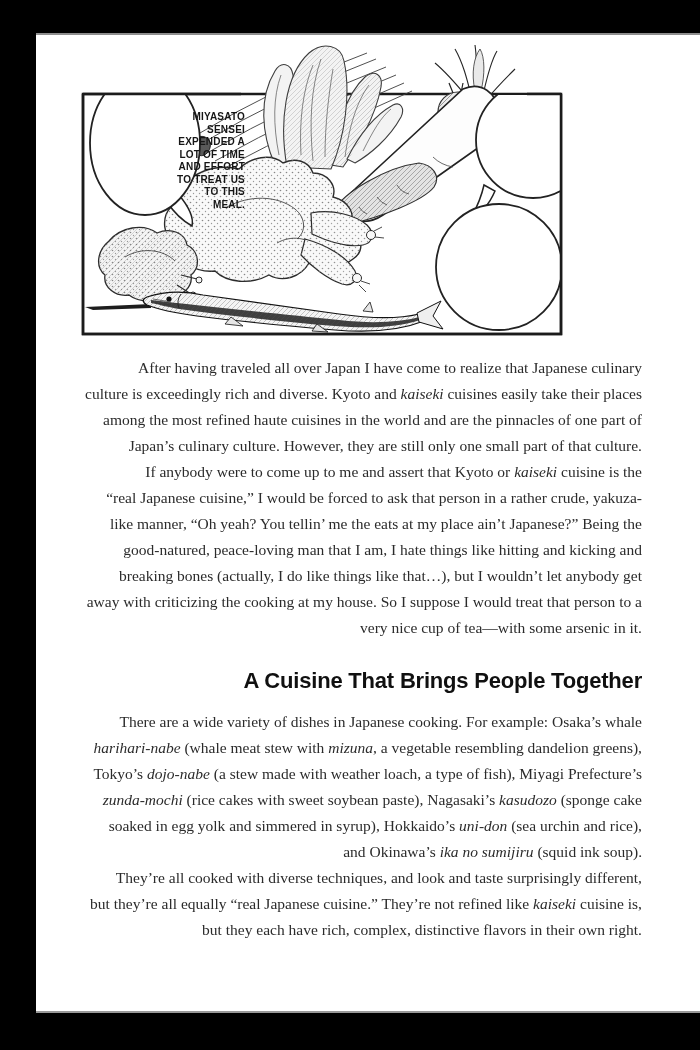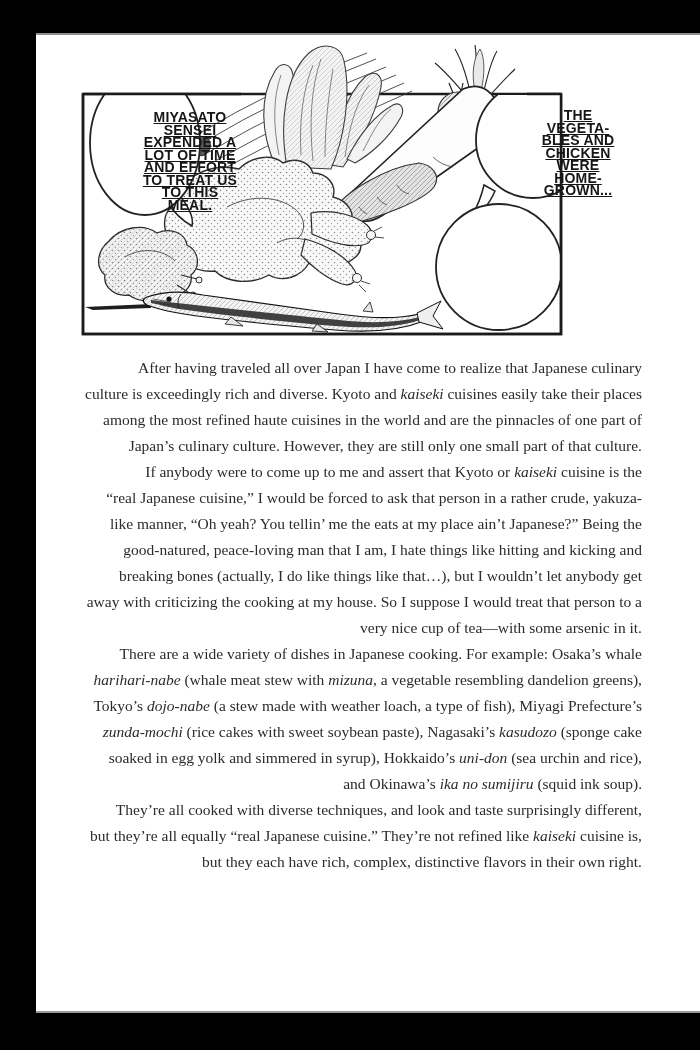--- a/index.html
+++ b/index.html
@@ -9,22 +9,22 @@
   }
   .page{
     position:absolute;left:36px;top:33px;width:664px;height:980px;
     background:#fff;box-sizing:border-box;
     border-top:2px solid #8e8e8e;border-bottom:2px solid #999;
   }
   .panel-wrap{position:absolute;left:45px;top:10px;width:486px;height:294px}
   .panel-wrap svg{display:block}
   .bubble-text{
     position:absolute;font-family:"Liberation Sans",sans-serif;font-weight:700;
-    font-size:14px;line-height:12.5px;text-align:center;white-space:pre-line;
-    color:#161616;letter-spacing:.2px;text-decoration:underline;
+    font-size:10px;line-height:12.5px;text-align:right;white-space:pre-line;
+    color:#161616;letter-spacing:.2px;
   }
   .bt-left{left:54px;top:66px;width:110px}
   .bt-topright{left:442px;top:64px;width:110px}
   .bt-bottomright{left:400px;top:194px;width:124px}
   .article{
     position:absolute;left:49px;top:320px;width:557px;color:#2b2b2b;
     font-size:15.5px;line-height:26px;text-align:right;
   }
   .article p{margin:0;text-indent:28px}
   .article p.no-indent{text-indent:0}
@@ -181,29 +181,23 @@
     </svg>
 
     <div class="bubble-text bt-left">MIYASATO
 SENSEI
 EXPENDED A
 LOT OF TIME
 AND EFFORT
 TO TREAT US
 TO THIS
 MEAL.</div>
-    <div class="bubble-text bt-topright">THE
-VEGETA-
-BLES AND
-CHICKEN
-WERE
-HOME-
-GROWN...</div>
   </div>
 
   <div class="article">
     <p>After having traveled all over Japan I have come to realize that Japanese culinary culture is exceedingly rich and diverse. Kyoto and <em>kaiseki</em> cuisines easily take their places among the most refined haute cuisines in the world and are the pinnacles of one part of Japan’s culinary culture. However, they are still only one small part of that culture.</p>
     <p>If anybody were to come up to me and assert that Kyoto or <em>kaiseki</em> cuisine is the “real Japanese cuisine,” I would be forced to ask that person in a rather crude, yakuza-like manner, “Oh yeah? You tellin’ me the eats at my place ain’t Japanese?” Being the good-natured, peace-loving man that I am, I hate things like hitting and kicking and breaking bones (actually, I do like things like that…), but I wouldn’t let anybody get away with criticizing the cooking at my house. So I suppose I would treat that person to a very nice cup of tea—with some arsenic in it.</p>
+    <h1>A Cuisine That Brings People Together</h1>
     <p class="no-indent">There are a wide variety of dishes in Japanese cooking. For example: Osaka’s whale <em>harihari-nabe</em> (whale meat stew with <em>mizuna</em>, a vegetable resembling dandelion greens), Tokyo’s <em>dojo-nabe</em> (a stew made with weather loach, a type of fish), Miyagi Prefecture’s <em>zunda-mochi</em> (rice cakes with sweet soybean paste), Nagasaki’s <em>kasudozo</em> (sponge cake soaked in egg yolk and simmered in syrup), Hokkaido’s <em>uni-don</em> (sea urchin and rice), and Okinawa’s <em>ika no sumijiru</em> (squid ink soup).</p>
     <p>They’re all cooked with diverse techniques, and look and taste surprisingly different, but they’re all equally “real Japanese cuisine.” They’re not refined like <em>kaiseki</em> cuisine is, but they each have rich, complex, distinctive flavors in their own right.</p>
   </div>
 
 </div>
 
 </body></html>

